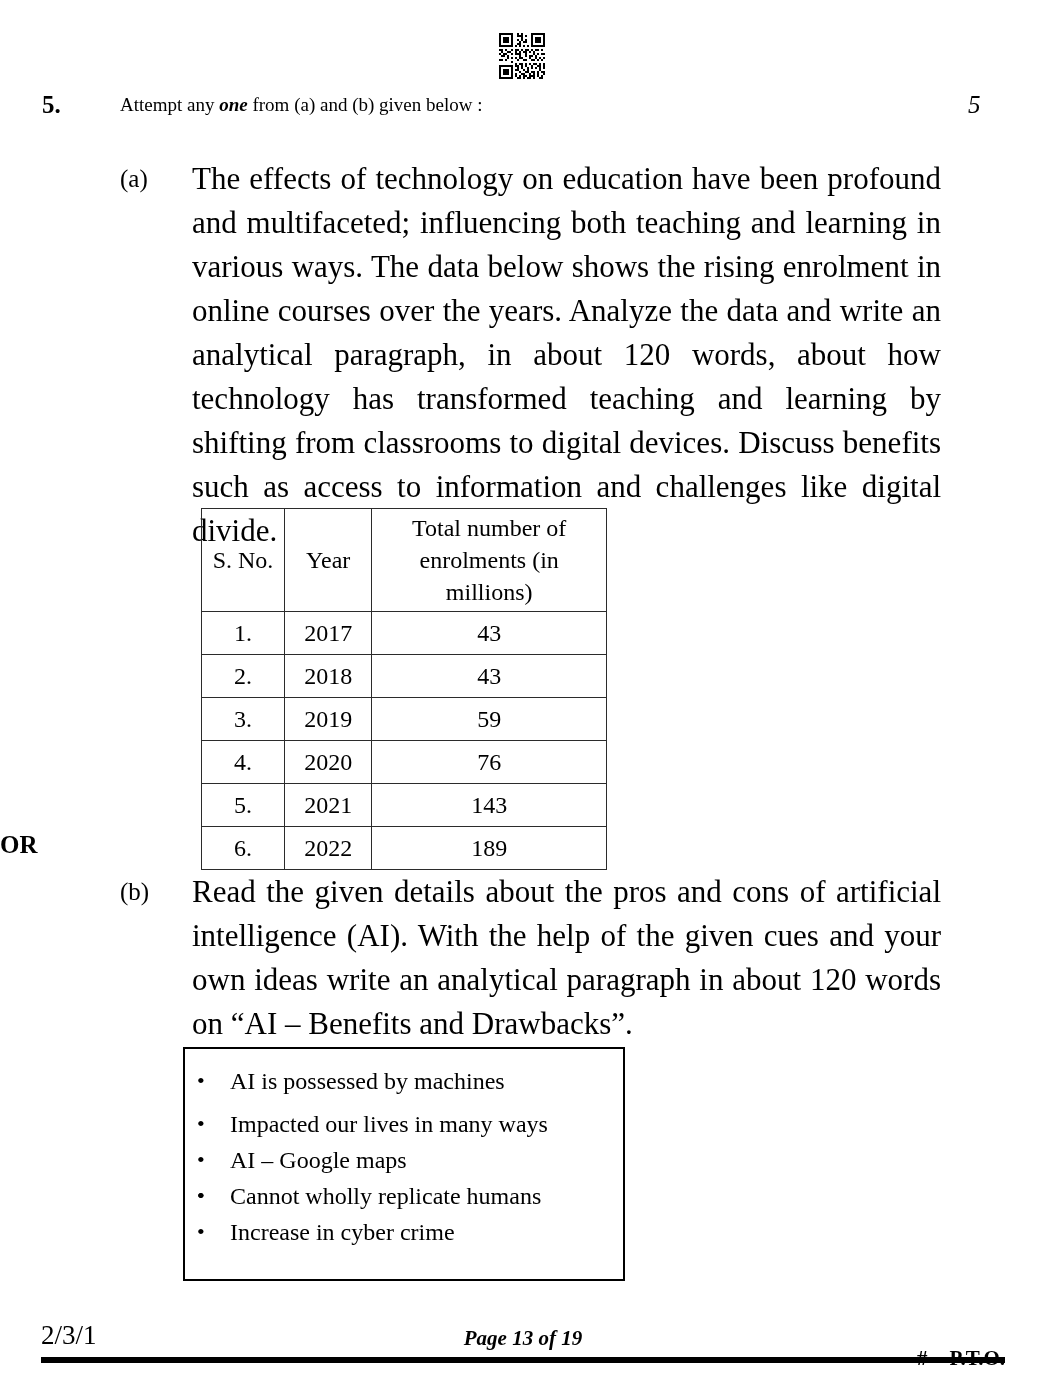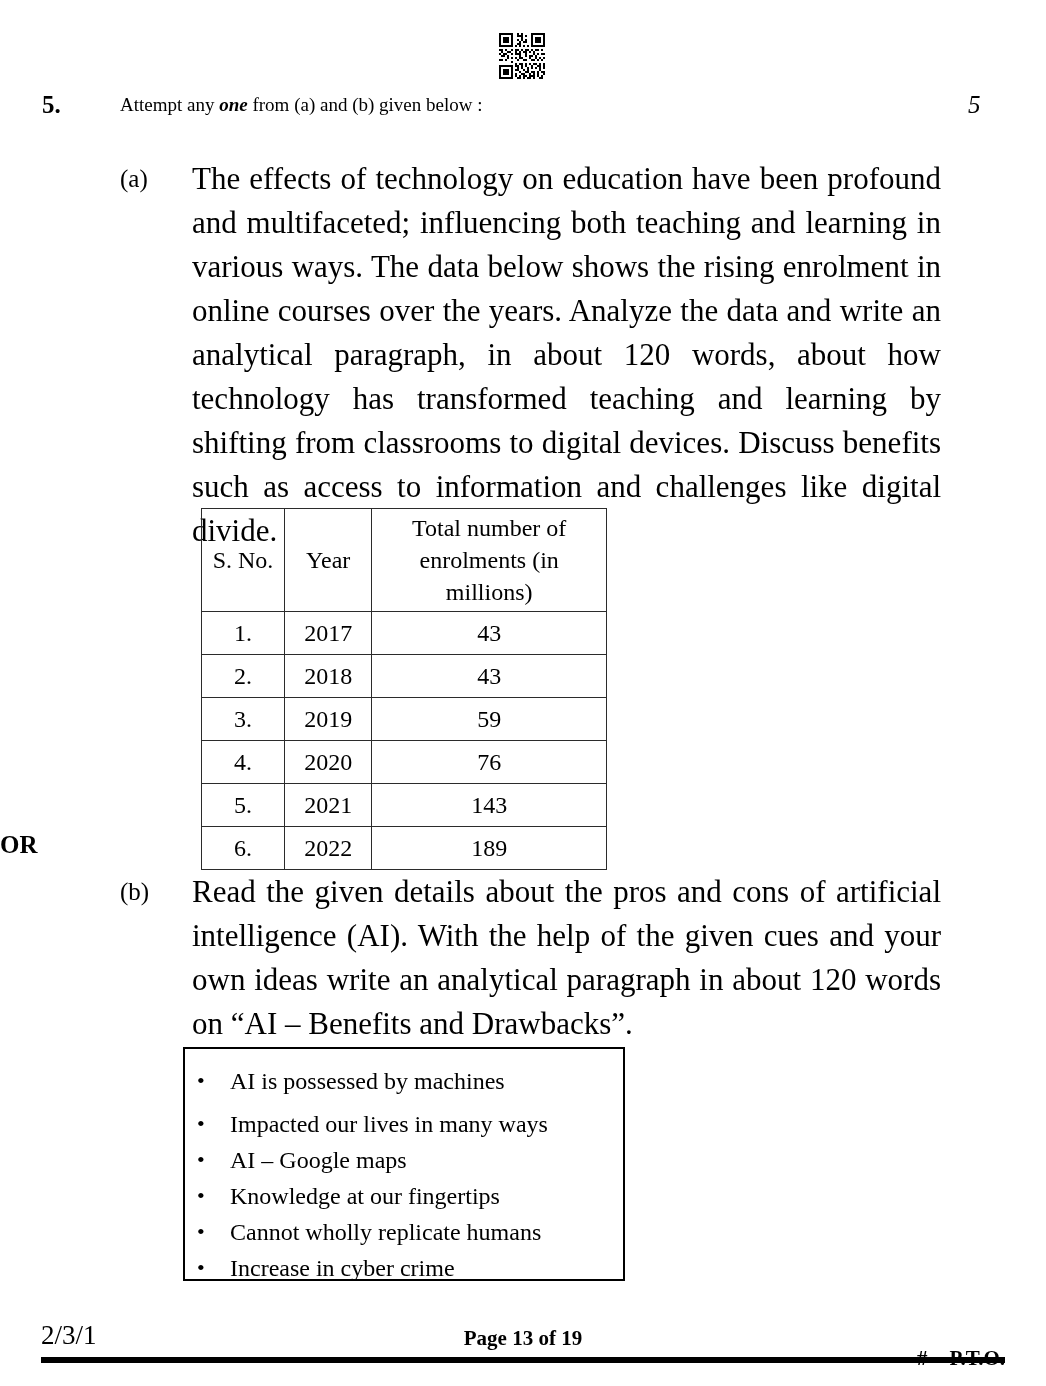--- a/index.html
+++ b/index.html
@@ -157,20 +157,21 @@
   }
   .footer-center {
     position: absolute;
     left: 0;
     top: 3px;
     width: 964px;
     text-align: center;
     font-size: 21px;
     font-weight: bold;
     line-height: 34px;
+    font-style: italic;
   }
   .footer-right {
     position: absolute;
     right: 0;
     top: 3px;
     font-size: 21px;
     font-weight: bold;
     line-height: 34px;
     white-space: nowrap;
     margin-top: 20px;
@@ -381,21 +382,20 @@
     <li>
       <span class="bullet">•</span>
       <span>Impacted our lives in many ways</span>
     </li>
     <li>
       <span class="bullet">•</span>
       <span>AI – Google maps</span>
     </li>
     <li>
       <span class="bullet">•</span>
-      <span>Knowledge at our fingertips</span>
     </li>
     <li>
       <span class="bullet">•</span>
       <span>Cannot wholly replicate humans</span>
     </li>
     <li>
       <span class="bullet">•</span>
       <span>Increase in cyber crime</span>
     </li>
   </ul>

